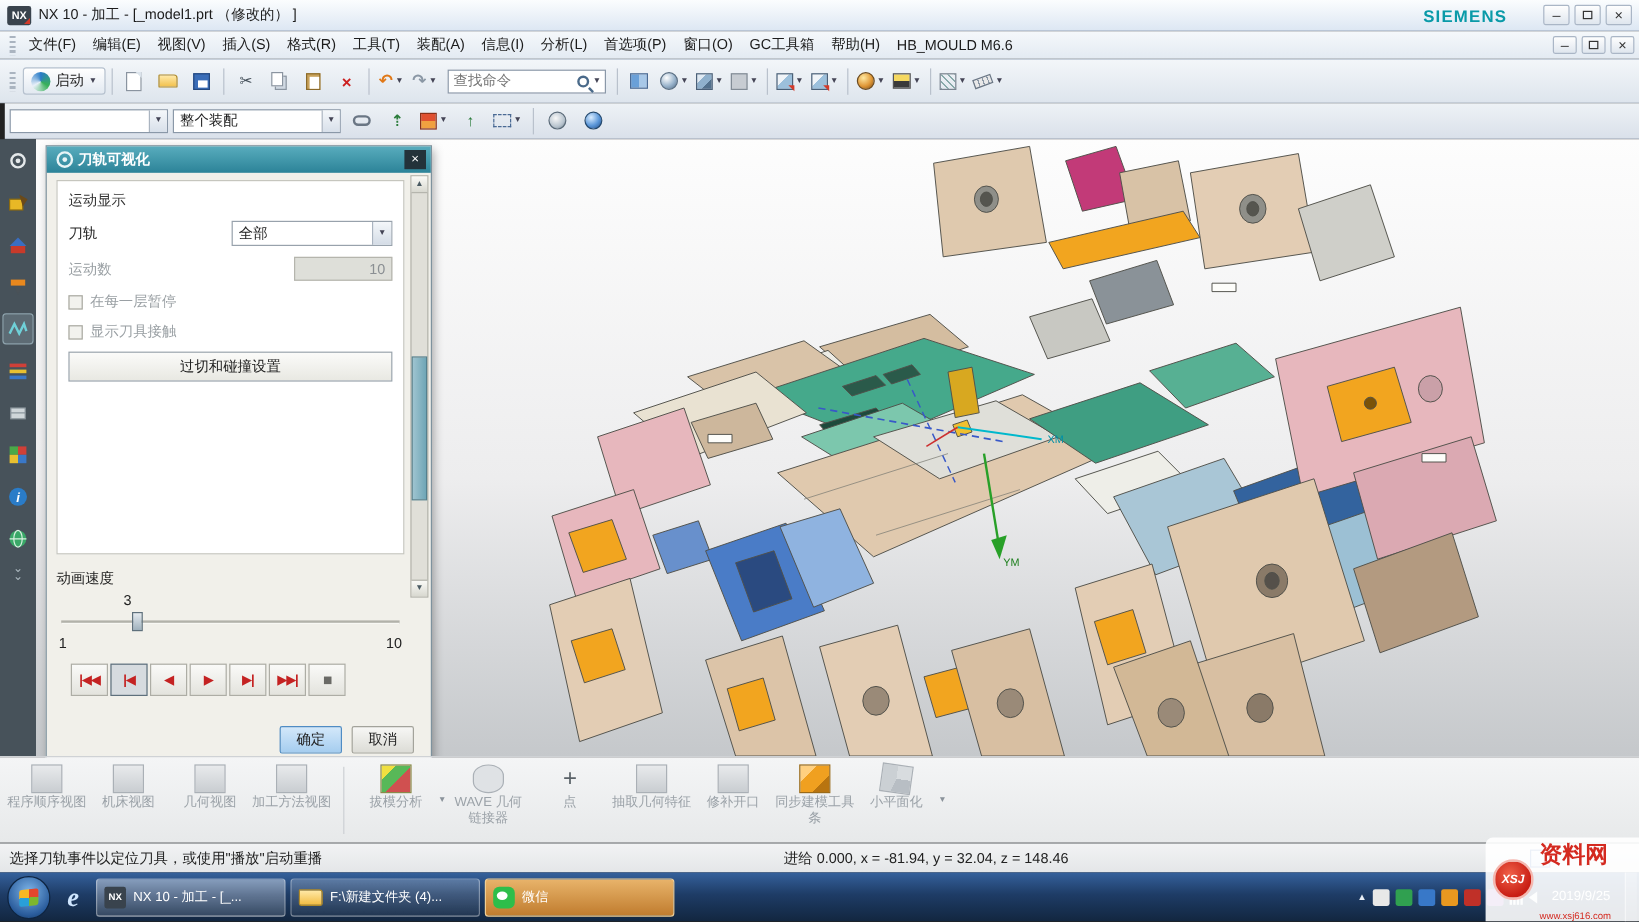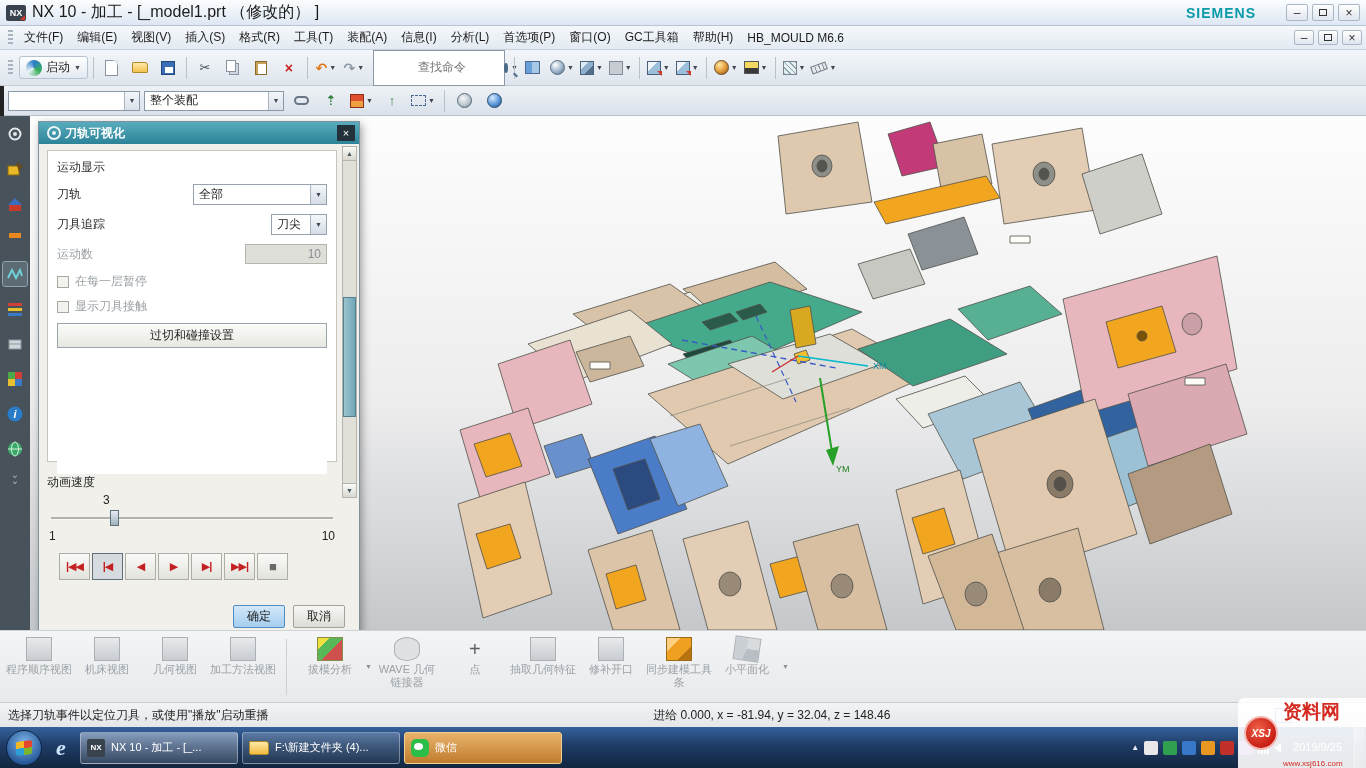--- a/index.html
+++ b/index.html
@@ -7,21 +7,21 @@
   #screen { position:relative; width:1366px; height:768px; overflow:hidden;
             font-family:"Liberation Sans","DejaVu Sans",sans-serif; font-size:12px; color:#222; }
 
   
   .titlebar { position:absolute; left:0; top:0; width:100%; height:26px;
     background:linear-gradient(#fbfdfe,#dde7f3); border-bottom:1px solid #b9c5d5;
     display:flex; align-items:center; padding:0 6px; }
   .nx-logo { width:20px; height:16px; background:#39434d; color:#fff; font-weight:bold; font-size:9px;
     display:flex; align-items:center; justify-content:center; border-radius:2px; position:relative; margin-right:6px; }
   .nx-logo::after { content:""; position:absolute; right:1px; bottom:1px; border-left:5px solid transparent; border-bottom:5px solid #d33a2a; }
-  .tb-title { font-size:16px; color:#1c1c1c; }
+  .tb-title { font-size:12px; color:#1c1c1c; }
   .brand { margin-left:auto; color:#0a9aa8; font-weight:bold; letter-spacing:1px; font-size:14px; margin-right:30px; }
   .winbtns { display:flex; gap:4px; }
   .winbtn { width:22px; height:17px; display:flex; align-items:center; justify-content:center;
     font-size:12px; color:#333; background:linear-gradient(#fefefe,#dfe6ee); border:1px solid #aab6c6; border-radius:2px; }
   .maxglyph { width:8px; height:7px; border:1px solid #333; display:inline-block; }
 
   
   .menubar { position:absolute; left:0; top:26px; width:100%; height:24px;
     background:linear-gradient(#f5f8fb,#e3eaf2); border-bottom:1px solid #c6cfda;
     display:flex; align-items:center; padding:0 4px; }
@@ -49,21 +49,21 @@
   .ic-open { width:16px; height:11px; background:linear-gradient(#ffe9a8,#f2c14e); border:1px solid #b08a28; border-radius:1px 3px 1px 1px; }
   .ic-save { width:14px; height:14px; background:#3a6db8; border:1px solid #24487e; position:relative; }
   .ic-save::after { content:""; position:absolute; left:3px; bottom:1px; width:8px; height:6px; background:#fff; }
   .ic-cut { color:#47525c; font-size:13px; }
   .ic-copy { width:10px; height:12px; background:#fff; border:1px solid #8a94a0; box-shadow:3px 3px 0 -1px #cfd8e2,3px 3px 0 0 #8a94a0; margin:0 3px 3px 0; }
   .ic-paste { width:12px; height:14px; background:#c9a25a; border:1px solid #8a6a2a; position:relative; }
   .ic-paste::after { content:""; position:absolute; left:2px; top:2px; width:8px; height:10px; background:#fff; }
   .ic-del { color:#cc2020; font-weight:bold; font-size:14px; }
   .ic-undo { color:#e07818; font-weight:bold; font-size:14px; }
   .ic-redo { color:#8a97a5; font-weight:bold; font-size:14px; }
-  .search-box { display:flex; align-items:center; width:132px; height:36px; background:#fff; border:1px solid #8a98a8; margin:0 4px;padding-left:40px; }
+  .search-box { display:flex; align-items:center; width:132px; height:20px; background:#fff; border:1px solid #8a98a8; margin:0 4px; }
   .search-box input { flex:1; border:0; outline:0; font-size:12px; color:#777; padding:0 4px; width:90px; font-family:inherit; background:transparent; }
   .mag { width:10px; height:10px; border:2px solid #4a6a8a; border-radius:50%; position:relative; margin-right:3px; }
   .mag::after { content:""; position:absolute; width:5px; height:2px; background:#4a6a8a; transform:rotate(45deg); left:7px; top:9px; }
   .ic-tile { width:15px; height:13px; background:linear-gradient(90deg,#6aa0d8 50%,#a8c8e8 50%); border:1px solid #4a6a94; }
   .ic-sphere { width:15px; height:15px; border-radius:50%; background:radial-gradient(circle at 35% 30%,#fff,#9ab4cc 55%,#4e6884); border:1px solid #5a6e82; }
   .ic-cube { width:14px; height:14px; background:linear-gradient(135deg,#dfe9f2 30%,#8fb0cc 30% 65%,#52708c 65%); border:1px solid #4a6078; }
   .ic-flat { width:14px; height:14px; background:#c7ccd2; border:1px solid #828c96; }
   .ic-orient { width:14px; height:14px; background:linear-gradient(135deg,#f0f4f8 40%,#9cc0dc 40%); border:1px solid #4a6078; position:relative; }
   .ic-orient::after { content:""; position:absolute; right:-2px; bottom:-2px; border-left:5px solid transparent; border-top:5px solid #d33a2a; }
   .ic-shadesphere { width:15px; height:15px; border-radius:50%; background:radial-gradient(circle at 35% 30%,#ffe8a0,#e09838 55%,#7a4a14); border:1px solid #6a4a20; }
@@ -546,29 +546,20 @@
             <div class="row">
               <span class="lbl">刀轨</span>
               <span class="dd dd-toolpath">
                 <span>全部</span>
                 <span class="arrow-box">
                     <span class="caret">▼</span>
                   </span>
               </span>
             </div>
             <div class="row">
-              <span class="lbl">刀具追踪</span>
-              <span class="dd dd-tip">
-                <span>刀尖</span>
-                <span class="arrow-box">
-                    <span class="caret">▼</span>
-                  </span>
-              </span>
-            </div>
-            <div class="row">
               <span class="lbl dis">运动数</span>
               <input class="num-field" disabled="" value="10" style="">
             </div>
             <div class="chk-row">
               <span class="chk"></span>
               <span class="dis">在每一层暂停</span>
             </div>
             <div class="chk-row">
               <span class="chk"></span>
               <span class="dis">显示刀具接触</span>

